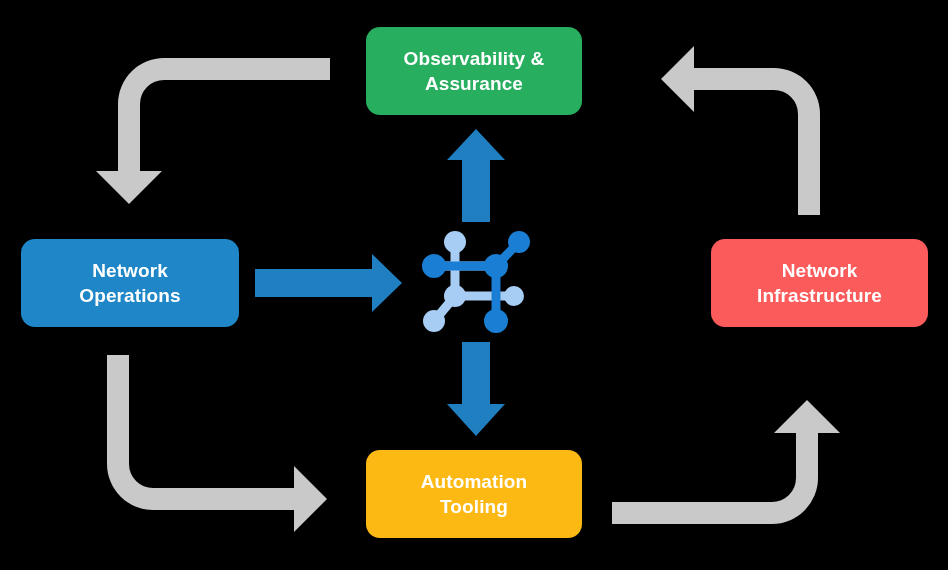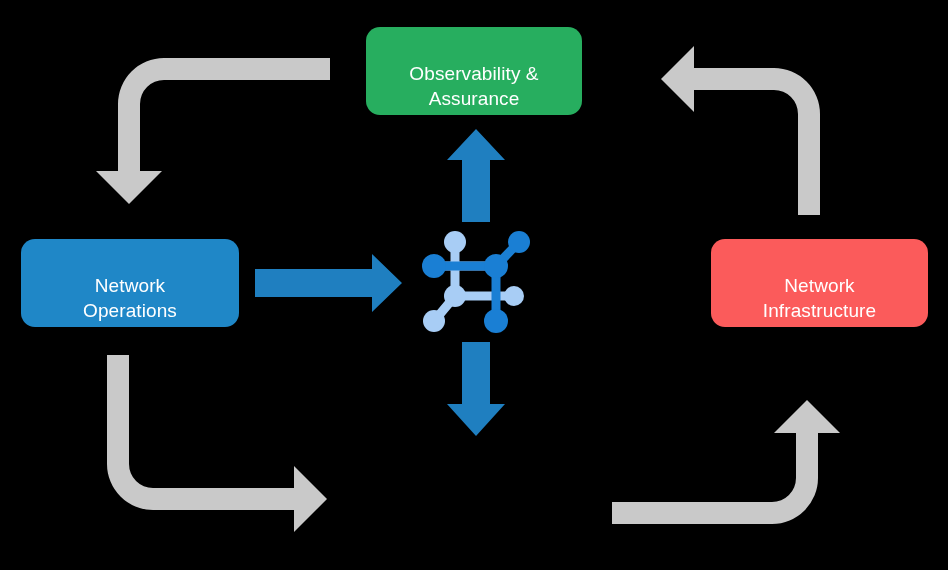--- a/index.html
+++ b/index.html
@@ -2,26 +2,26 @@
 <html><head>
 <meta charset="utf-8">
 <style>
   html,body{margin:0;padding:0;background:#000;}
   body{width:948px;height:570px;overflow:hidden;font-family:"Liberation Sans",sans-serif;}
   #stage{position:relative;width:948px;height:570px;background:#000000;}
   #stage svg.layer{position:absolute;left:0;top:0;width:948px;height:570px;}
   .node-box{
     position:absolute;
     border-radius:14px;
-    display:flex;align-items:flex-end;justify-content:center;
+    display:flex;align-items:center;justify-content:center;
     text-align:center;
     color:#ffffff;
     font-size:19px;
     line-height:1.32;
-    font-weight:400;
+    font-weight:700;
     letter-spacing:0.1px;
     box-sizing:border-box;
     padding:4px 10px;
   }
   #box-observability{left:366px;top:27px;width:216px;height:88px;background:#27ae5f;}
   #box-operations  {left:21px; top:239px;width:218px;height:88px;background:#1f87c7;}
   #box-infrastructure{left:711px;top:239px;width:217px;height:88px;background:#fb5b5b;}
   #box-automation  {left:366px;top:450px;width:216px;height:88px;background:#fdb913;}
   .box-label{white-space:pre-line;display:block;}
   #center-icon{position:absolute;left:418px;top:220px;width:120px;height:122px;}
@@ -106,14 +106,18 @@
   <div class="node-box" id="box-operations" style="background: rgb(31, 135, 199); color: rgb(255, 255, 255);">
     <span class="box-label">Network
 Operations</span>
   </div>
 
   <div class="node-box" id="box-infrastructure" style="background: rgb(251, 91, 91); color: rgb(255, 255, 255);">
     <span class="box-label">Network
 Infrastructure</span>
   </div>
 
+  <div class="node-box" id="box-automation" style="background: rgb(253, 185, 19); color: rgb(255, 255, 255);">
+    <span class="box-label">Automation
+Tooling</span>
+  </div>
 
 </div>
 
 </body></html>

